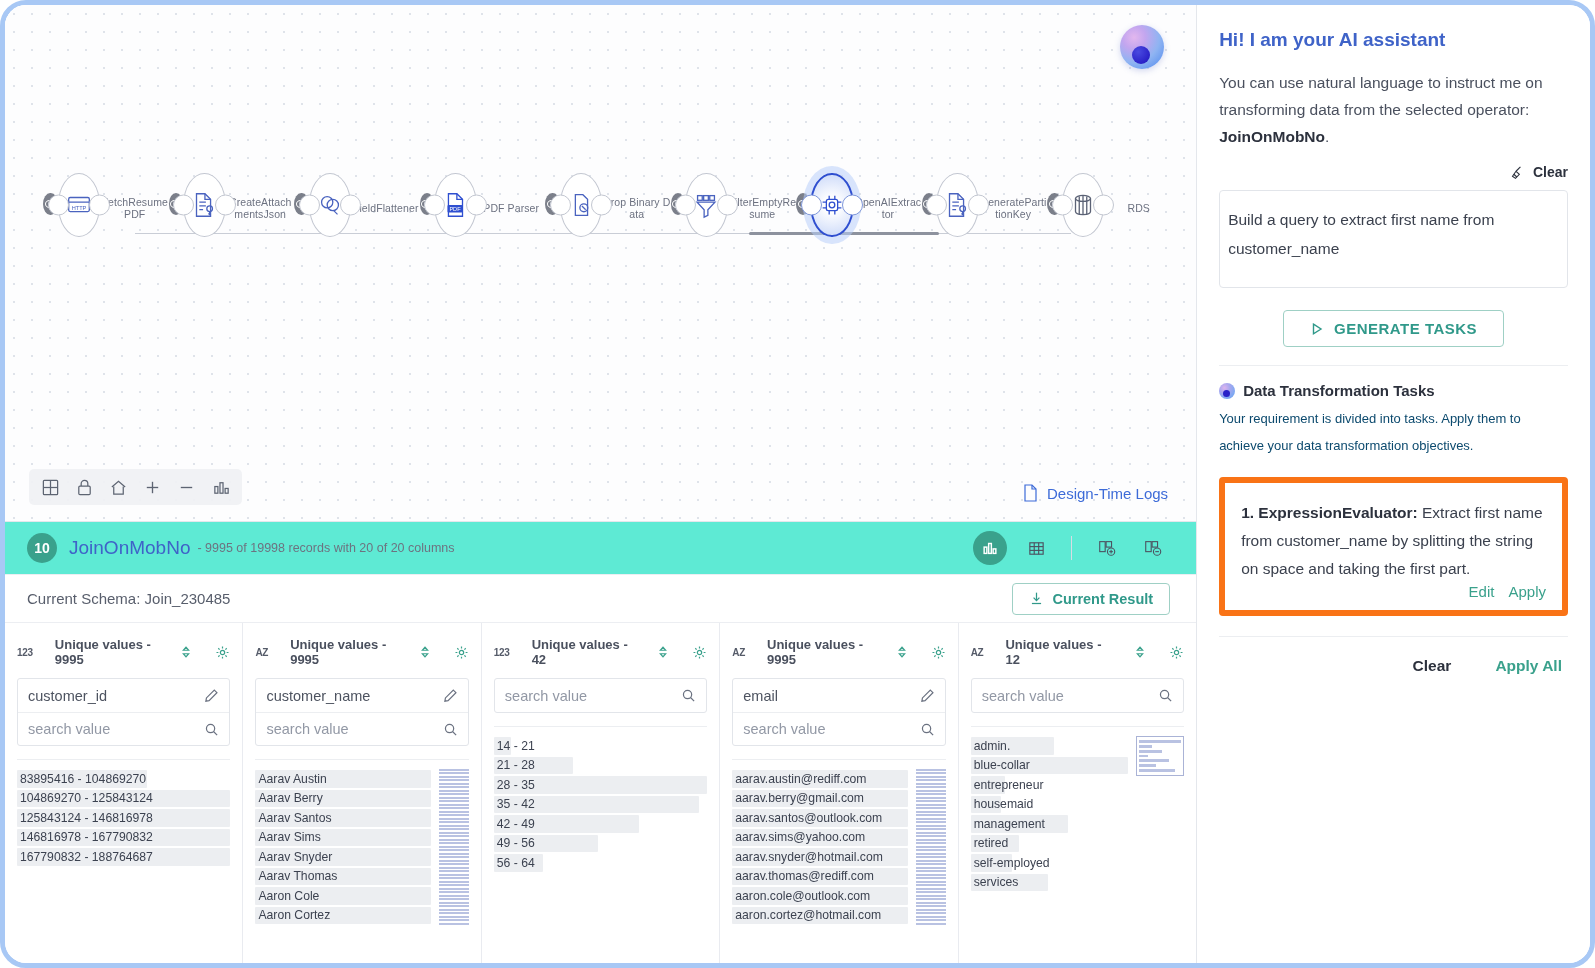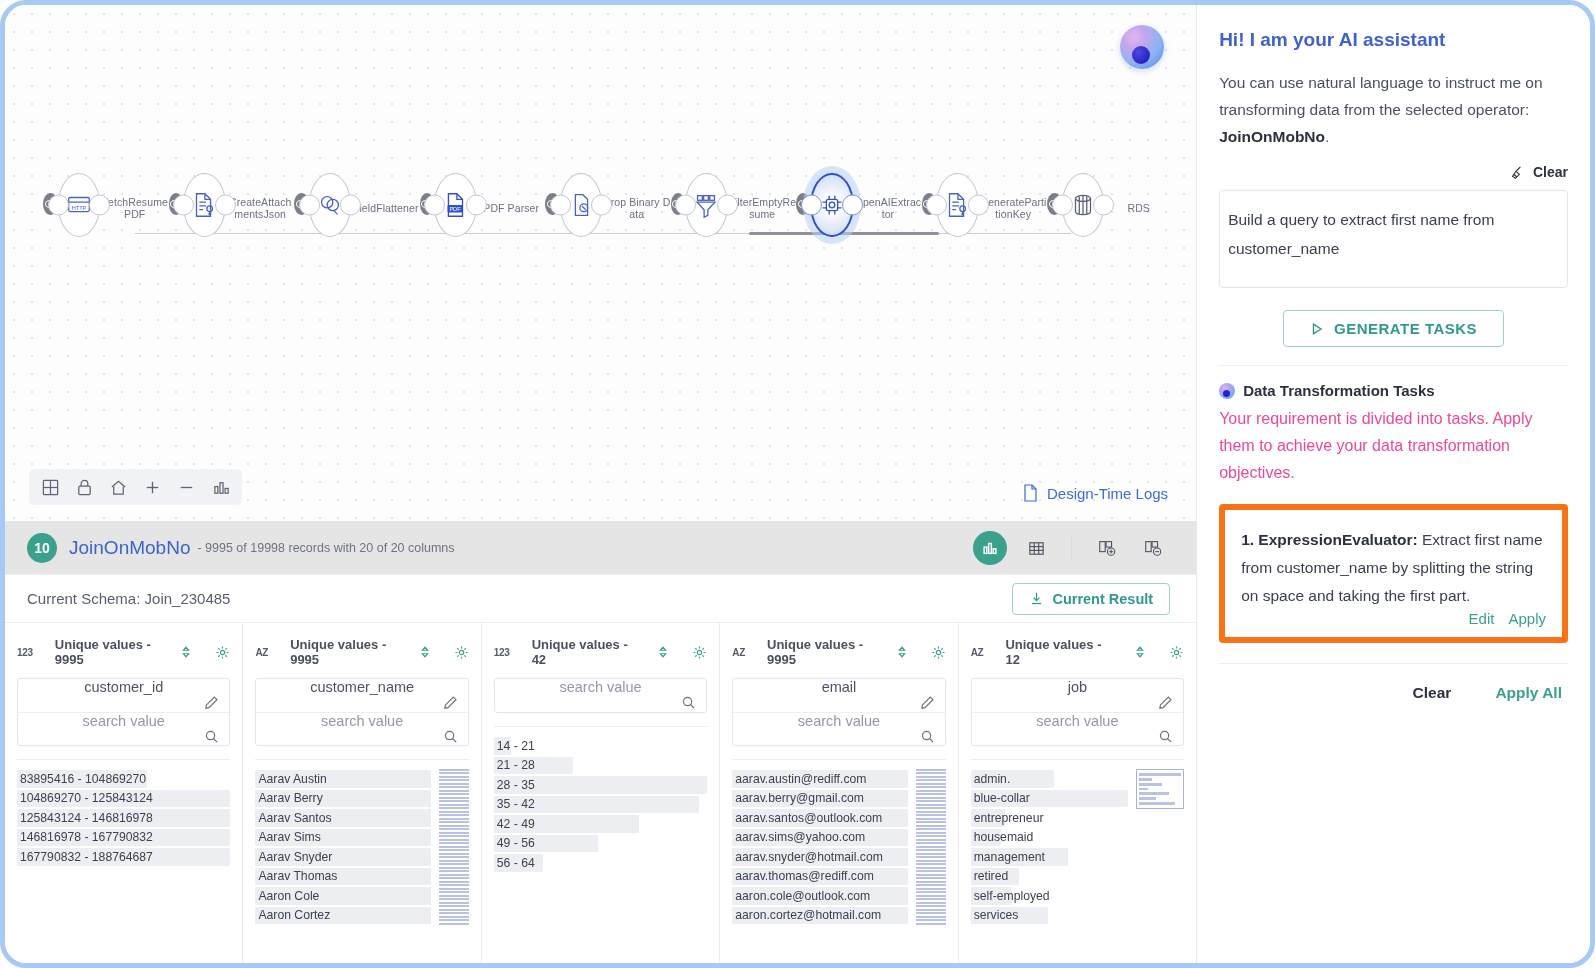--- a/index.html
+++ b/index.html
@@ -130,21 +130,21 @@
     color:#3d6bd8; font-size:15px; cursor:pointer;
   }
 
   
   .result-head {
     height: 54px; flex: 0 0 54px;
     display:flex; align-items:center;
     padding: 0 26px 0 22px;
     border-top: 1px solid #e4e7ec;
     border-bottom: 1px solid #eceef2;
-    background:#e5e5e5;
+    background:#5eead4;
   }
   .op-badge {
     width: 30px; height: 30px; border-radius: 50%;
     background: #3aa18c; color: #fff; font-size: 14px; font-weight: bold;
     display:flex; align-items:center; justify-content:center; margin-right: 12px;
   }
   .op-name { font-size: 19px; color:#3f63c8; font-weight: 500; }
   .op-meta { font-size: 12.5px; color:#6d7380; margin-left: 7px; }
   .head-spacer { flex: 1; }
   .view-toggle { display:flex; align-items:center; gap: 12px; }
@@ -182,21 +182,21 @@
     display:flex; flex-direction:column;
   }
   .col:last-child { border-right: none; }
   .col-head { display:flex; align-items:center; gap:22px; margin-bottom:11px; }
   .type-ic { font-size:10px; color:#555b69; font-weight:bold; letter-spacing:-.3px;}
   .uniq { font-size:13px; color:#4a505e; font-weight:bold; flex:1; }
   .hd-ic { color:#3aa18c; cursor:pointer; display:flex; }
   .field-box { border:1px solid #e2e5ea; border-radius:3px; background:#fff; }
   .field-row {
     height:33px; display:flex; align-items:center;
-    padding: 0 10px; font-size:14.5px; color:#4d5360;flex-direction:column;
+    padding: 0 10px; font-size:14.5px; color:#4d5360;
   }
   .field-row + .field-row { border-top:1px solid #eceef1; }
   .field-row .ico { margin-left:auto; color:#6a7180; display:flex; }
   .ph { color:#9298a5; }
   .values { margin-top:13px; border-top:1px solid #eceef1; padding-top:9px; position:relative; display:flex; }
   .vlist { flex:1; min-width:0; }
   .vrow {
     height: 19.5px; display:flex; align-items:center;
     font-size:12.2px; color:#3c4250; white-space:nowrap;
     padding-left:3px; position:relative; overflow:hidden;
@@ -241,21 +241,21 @@
   .mini-orb {
     width:16px; height:16px; border-radius:50%;
     background: radial-gradient(circle at 34% 30%, #dcb4ee 0%, #a8a7ef 35%, #7fa9f2 70%, #5b8de8 100%);
     position:relative;
   }
   .mini-orb::after{
     content:""; position:absolute; left:4px; top:7px; width:7px; height:7px;
     border-radius:50%; background:#2a22c8;
   }
   .tasks-title { font-size:15px; font-weight:bold; color:#2c313d; }
-  .tasks-sub { font-size:16px; color:#ec4899; line-height:27px; }
+  .tasks-sub { font-size:13px; color:#0c4a6e; line-height:27px; }
   .task-card {
     margin-top:18px; border:6px solid #f97316; border-radius:4px;
     padding: 16px 16px 10px 16px;
   }
   .task-text { font-size:15.5px; color:#3b414e; line-height:28px; }
   .task-text b { color:#2c313d; }
   .task-actions { display:flex; justify-content:flex-end; gap:14px; }
   .act { font-size:15px; color:#3aa18c; cursor:pointer; }
   .footer-row {
     display:flex; justify-content:flex-end; align-items:center; gap:44px;
@@ -844,28 +844,20 @@
               </span>
               <span class="hd-ic">
                 <svg width="15" height="15" viewBox="0 0 16 16" fill="none" stroke="currentColor" stroke-width="1.3">
                   <circle cx="8" cy="8" r="2.3"></circle>
                   <path d="M8 1.6v2M8 12.4v2M1.6 8h2M12.4 8h2M3.5 3.5l1.4 1.4M11.1 11.1l1.4 1.4M12.5 3.5l-1.4 1.4M4.9 11.1 3.5 12.5"></path>
                 </svg>
               </span>
             </div>
             <div class="field-box">
               <div class="field-row">
-                <span>job</span>
-                <span class="ico">
-                  <svg width="15" height="15" viewBox="0 0 16 16" fill="none" stroke="currentColor" stroke-width="1.3">
-                    <path d="M11 2.2 13.8 5 5.4 13.4 2 14l.6-3.4z"></path>
-                  </svg>
-                </span>
-              </div>
-              <div class="field-row">
                 <span class="ph">search value</span>
                 <span class="ico">
                   <svg width="15" height="15" viewBox="0 0 16 16" fill="none" stroke="currentColor" stroke-width="1.3">
                     <circle cx="7" cy="7" r="4.4"></circle>
                     <line x1="10.4" y1="10.4" x2="14" y2="14"></line>
                   </svg>
                 </span>
               </div>
             </div>
             <div class="values">

